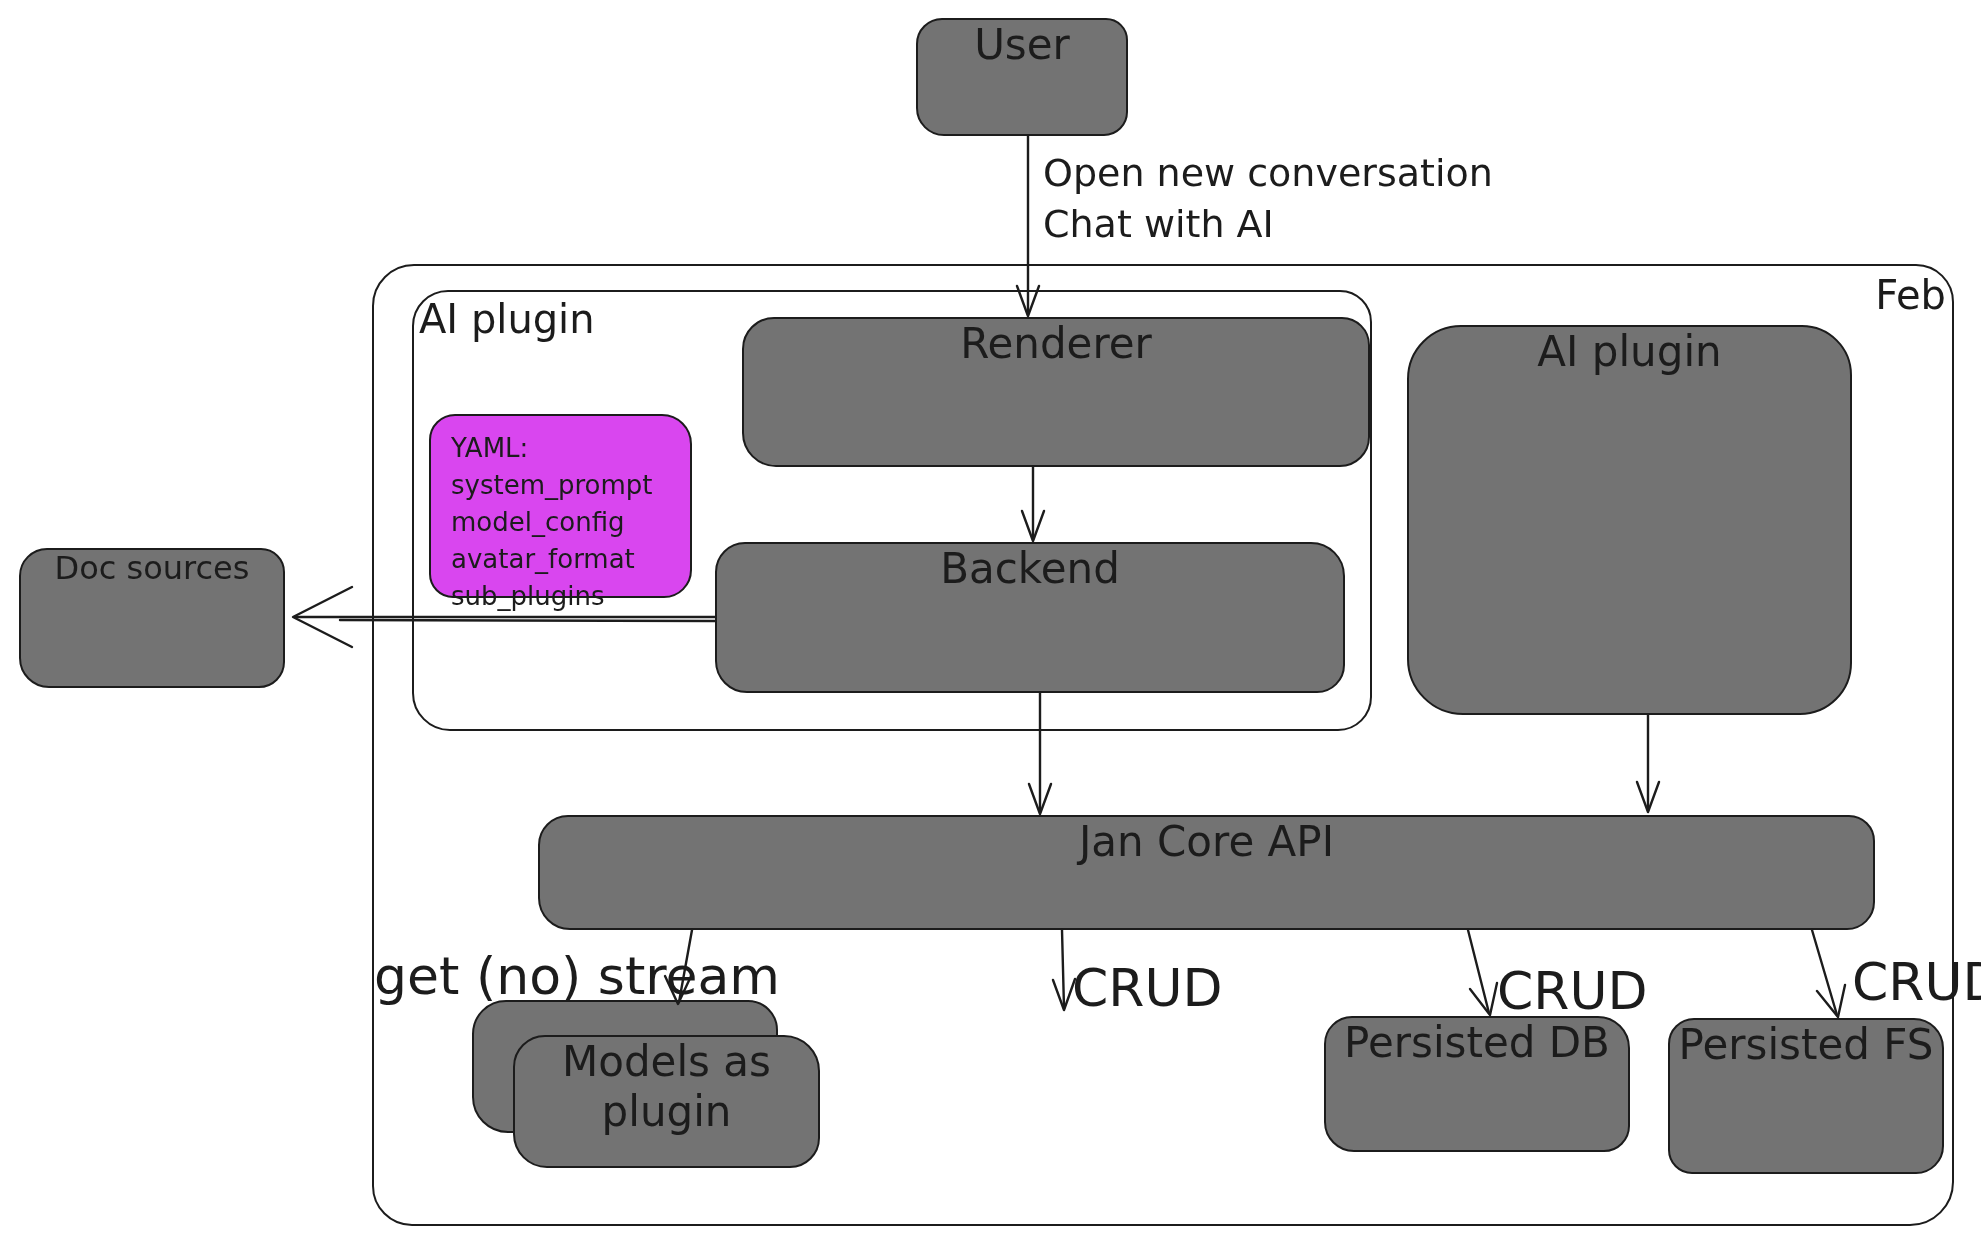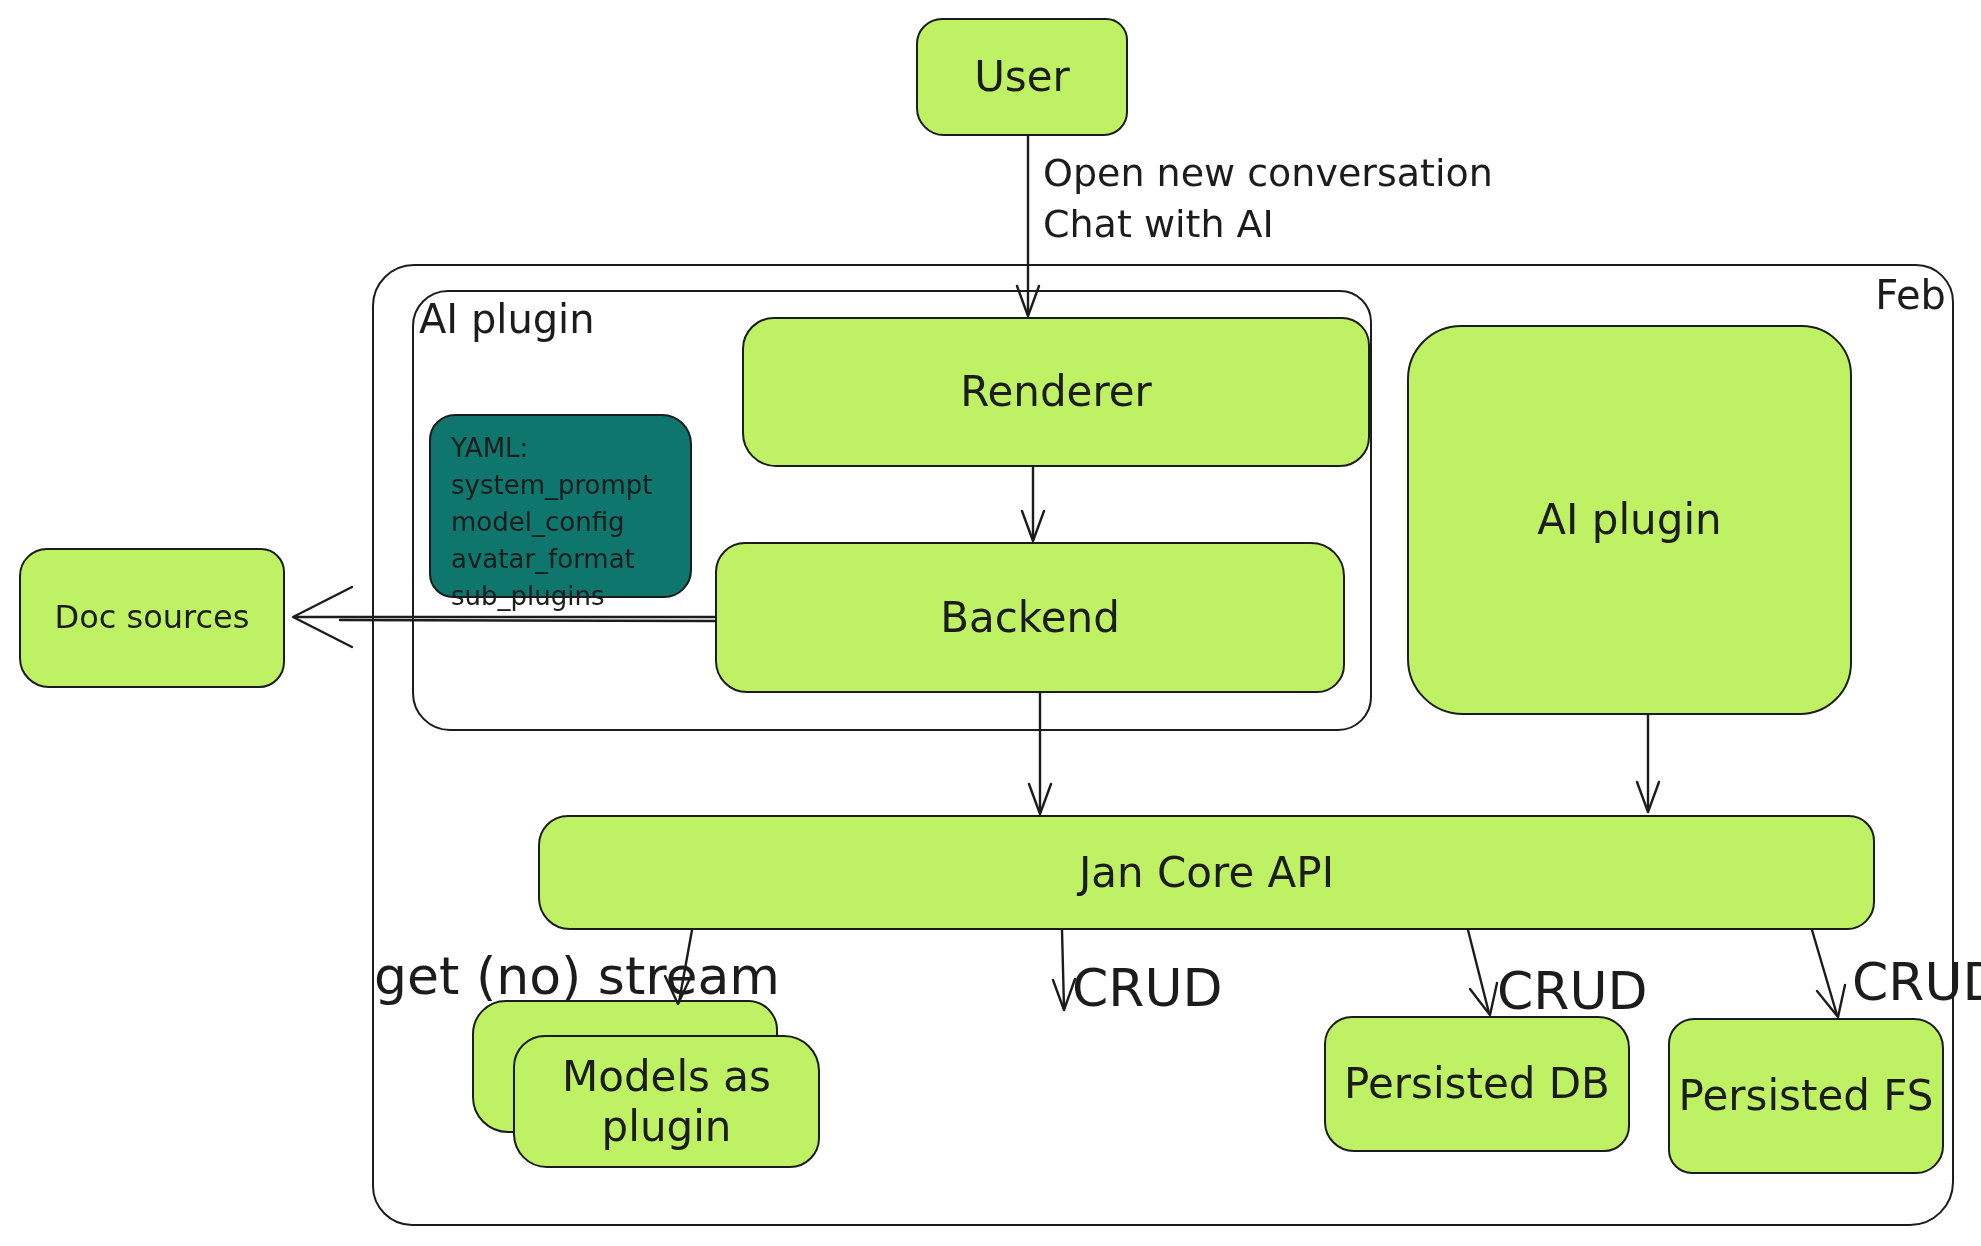--- a/index.html
+++ b/index.html
@@ -11,25 +11,24 @@
     position: relative;
     width: 1981px;
     height: 1246px;
     background: #ffffff;
     font-family: "DejaVu Sans", sans-serif;
     color: #1c1c1c;
     overflow: hidden;
   }
   .box {
     position: absolute;
-    background: #bef264;
+    background: #737373;
     border: 2.5px solid #1c1c1c;
     box-sizing: border-box;
     display: flex;
-    align-items: center;
     justify-content: center;
     text-align: center;
     font-size: 42px;
     line-height: 1.18;
   }
   .container-box {
     position: absolute;
     background: transparent;
     border: 2.5px solid #1c1c1c;
     box-sizing: border-box;
@@ -39,21 +38,21 @@
     font-size: 40px;
     white-space: nowrap;
   }
   .edge-label {
     position: absolute;
     font-size: 52px;
     white-space: nowrap;
   }
   .yaml-note {
     position: absolute;
-    background: #0f766e;
+    background: #d946ef;
     border: 2.5px solid #1c1c1c;
     box-sizing: border-box;
     border-radius: 26px 30px 28px 24px;
     font-size: 26px;
     line-height: 1.42;
     padding: 14px 10px 10px 20px;
     text-align: left;
   }
   #arrow-layer {
     position: absolute;
@@ -107,21 +106,21 @@
 
   <div class="box" style="left:1407px; top:325px; width:445px; height:390px; border-radius:54px 50px 52px 56px;">
     <span>AI plugin</span>
   </div>
 
   <div class="box" style="left:538px; top:815px; width:1337px; height:115px; border-radius:30px 26px 28px 32px;">
     <span>Jan Core API</span>
   </div>
 
   <div class="box" style="left:472px; top:1000px; width:306px; height:133px; border-radius:34px 30px 32px 36px;"></div>
-  <div class="box" style="left:513px; top:1035px; width:307px; height:133px; border-radius:32px 36px 30px 34px; padding:16px 14px;">
+  <div class="box" style="left:513px; top:1035px; width:307px; height:133px; border-radius:32px 36px 30px 34px; padding:0 14px;">
     <span>Models as plugin</span>
   </div>
 
 
   <div class="box" style="left:1324px; top:1016px; width:306px; height:136px; border-radius:28px 32px 26px 30px;">
     <span>Persisted DB</span>
   </div>
 
   <div class="box" style="left:1668px; top:1018px; width:276px; height:156px; border-radius:26px 30px 28px 24px;">
     <span>Persisted FS</span>

